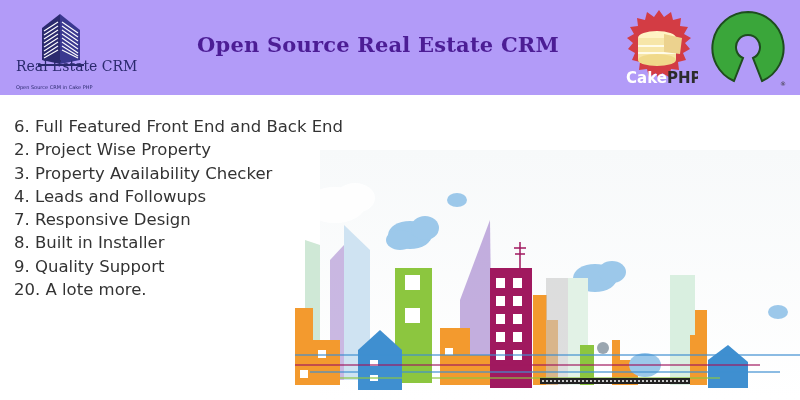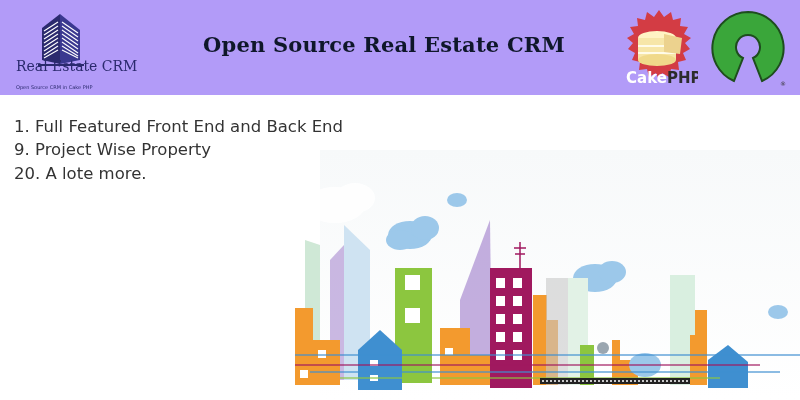--- a/index.html
+++ b/index.html
@@ -16,23 +16,23 @@
     position: absolute; left: 2px; top: 48px; width: 110px;
     font-family: "DejaVu Serif", serif; font-weight: normal; font-size: 14px;
     color: #2b2a6e; white-space: nowrap;
   }
   .logo-sub {
     position: absolute; left: 2px; top: 74px; width: 110px;
     font-family: "DejaVu Sans", sans-serif; font-size: 5px;
     color: #2b2a6e; white-space: nowrap;
   }
   .main-title {
-    position: absolute; left: 203px; top: 32px;
+    position: absolute; left: 197px; top: 32px;
     font-family: "DejaVu Serif", serif; font-weight: bold; font-size: 21px;
-    color: #0f172a; white-space: nowrap; letter-spacing: 0.2px;
+    color: #4c1d95; white-space: nowrap; letter-spacing: 0.2px;
   }
   .cake-logo { position: absolute; left: 620px; top: 8px; width: 78px; height: 82px; }
   .osi-logo { position: absolute; left: 708px; top: 8px; width: 80px; height: 80px; }
 
   .features {
     position: absolute; left: 14px; top: 115px; list-style: none; z-index: 2;
   }
   .features li {
     font-family: "DejaVu Sans", sans-serif; font-size: 16.5px; color: #333333;
     height: 23.3px; line-height: 23.3px; white-space: nowrap;
@@ -177,16 +177,21 @@
     <line x1="55" y1="205" x2="560" y2="205" stroke="#3f8fd0"></line>
     <line x1="55" y1="215" x2="520" y2="215" stroke="#a0195f"></line>
     <line x1="70" y1="222" x2="540" y2="222" stroke="#3f8fd0"></line>
     <line x1="100" y1="228" x2="480" y2="228" stroke="#8cc63f"></line>
   </g>
   <rect x="300" y="228" width="150" height="6" fill="#222"></rect>
   <line x1="302" y1="231" x2="448" y2="231" stroke="#ffffff" stroke-width="1.5" stroke-dasharray="2,2"></line>
 </svg>
 
 <ul class="features">
-  <li>1. Full Featured Front End and Back End</li>
-  <li>9. Project Wise Property</li>
+  <li>6. Full Featured Front End and Back End</li>
+  <li>2. Project Wise Property</li>
+  <li>3. Property Availability Checker</li>
+  <li>4. Leads and Followups</li>
+  <li>7. Responsive Design</li>
+  <li>8. Built in Installer</li>
+  <li>9. Quality Support</li>
   <li>20. A lote more.</li>
 </ul>
 
 </body></html>

